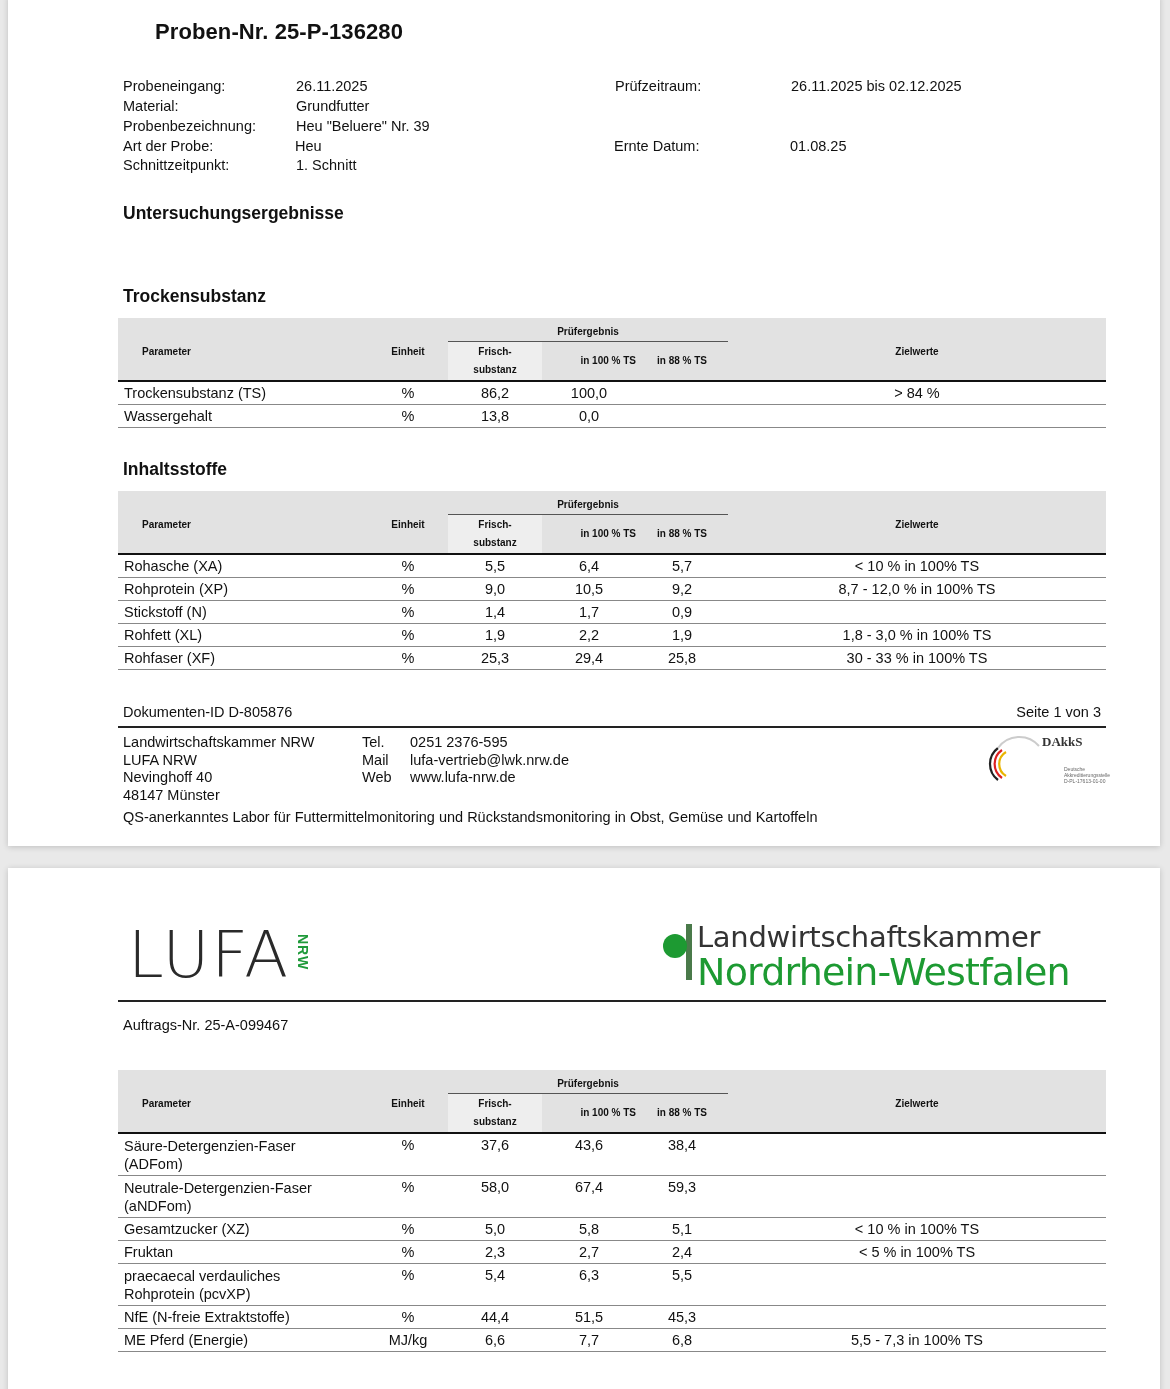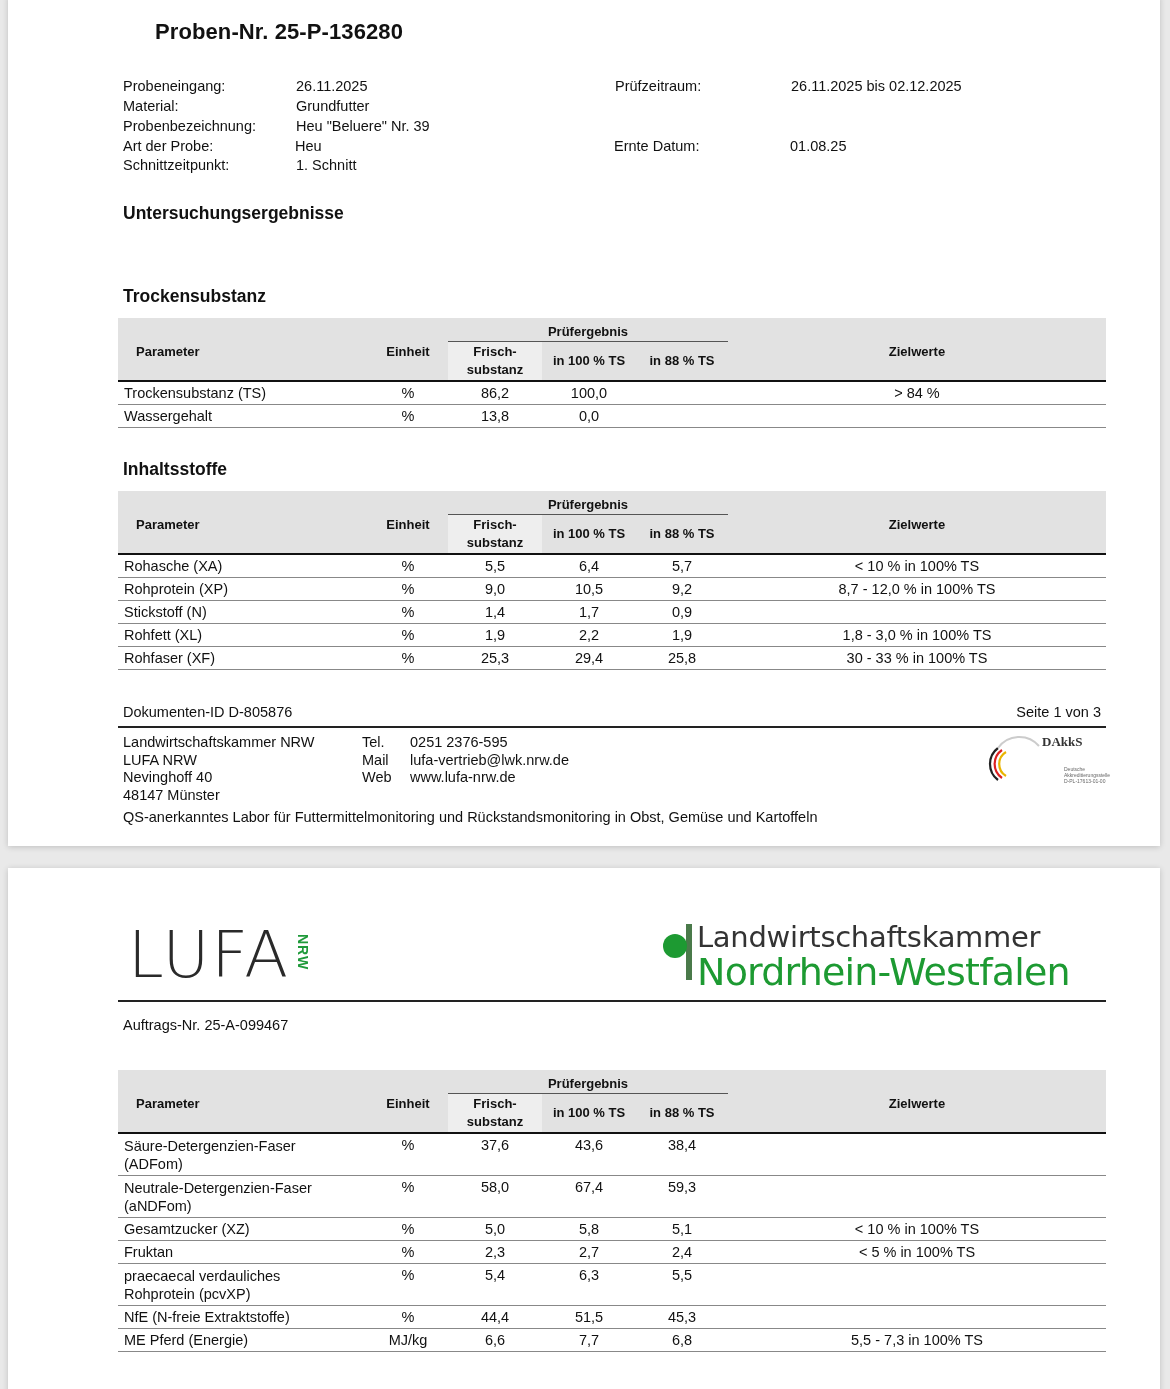--- a/index.html
+++ b/index.html
@@ -31,28 +31,28 @@
   h2.section { position: absolute; left: 115px; font-size: 17.5px; font-weight: bold; }
   .intro { position: absolute; left: 115px; top: 240px; font-size: 14.5px; }
 
   table.res {
     position: absolute;
     left: 110px;
     width: 988px;
     border-collapse: collapse;
     font-size: 14.5px;
   }
-  table.res th { background: #e2e2e2; font-weight: bold; font-size: 13px; }
+  table.res th { background: #e2e2e2; font-weight: bold; font-size: 10px; }
   table.res thead tr.top th { padding-top: 4px; }
-  th.param { text-align: left; padding-left: 18px; width: 250px; vertical-align: middle; }
+  th.param { text-align: left; padding-left: 24px; width: 250px; vertical-align: middle; }
   th.unit { width: 80px; text-align: center; vertical-align: middle; }
   th.group { text-align: center; height: 23px; border-bottom: 1.5px solid #555; }
   th.sub { text-align: center; font-weight: bold; height: 40px; }
   th.sub.frisch { line-height: 18px; width: 94px; background: #eeeeee; }
-  th.sub.ts100 { width: 94px; }
+  th.sub.ts100 { width: 94px; text-align: right; }
   th.sub.ts88 { width: 92px; }
   th.ziel { text-align: center; vertical-align: middle; }
   table.res thead { border-bottom: 2.5px solid #111; }
   table.res td {
     border-bottom: 1.5px solid #888;
     height: 23px;
     padding: 0;
     vertical-align: top;
     padding-top: 3px;
   }

